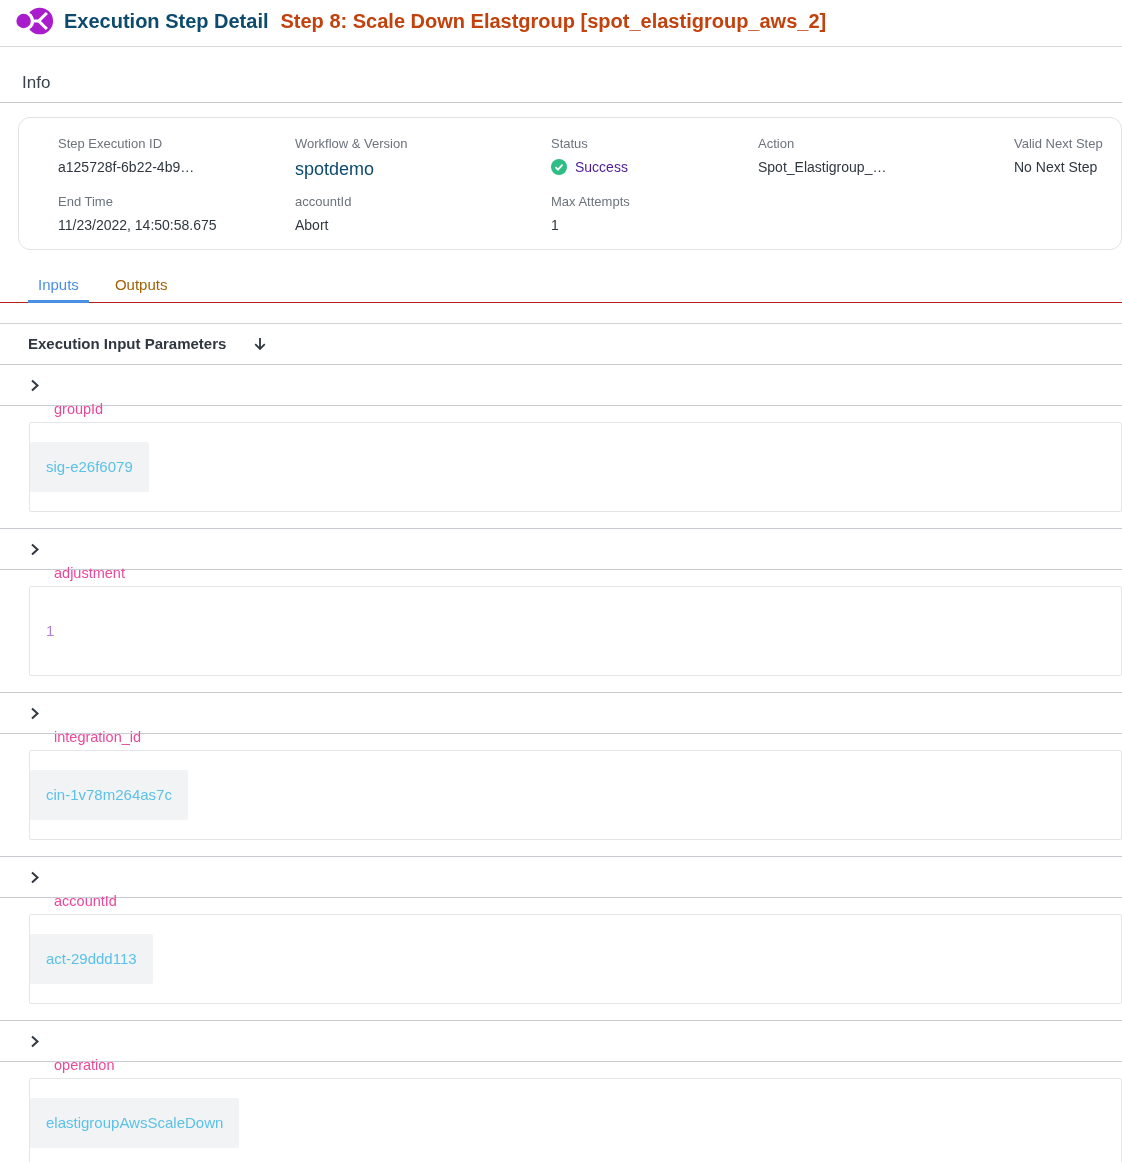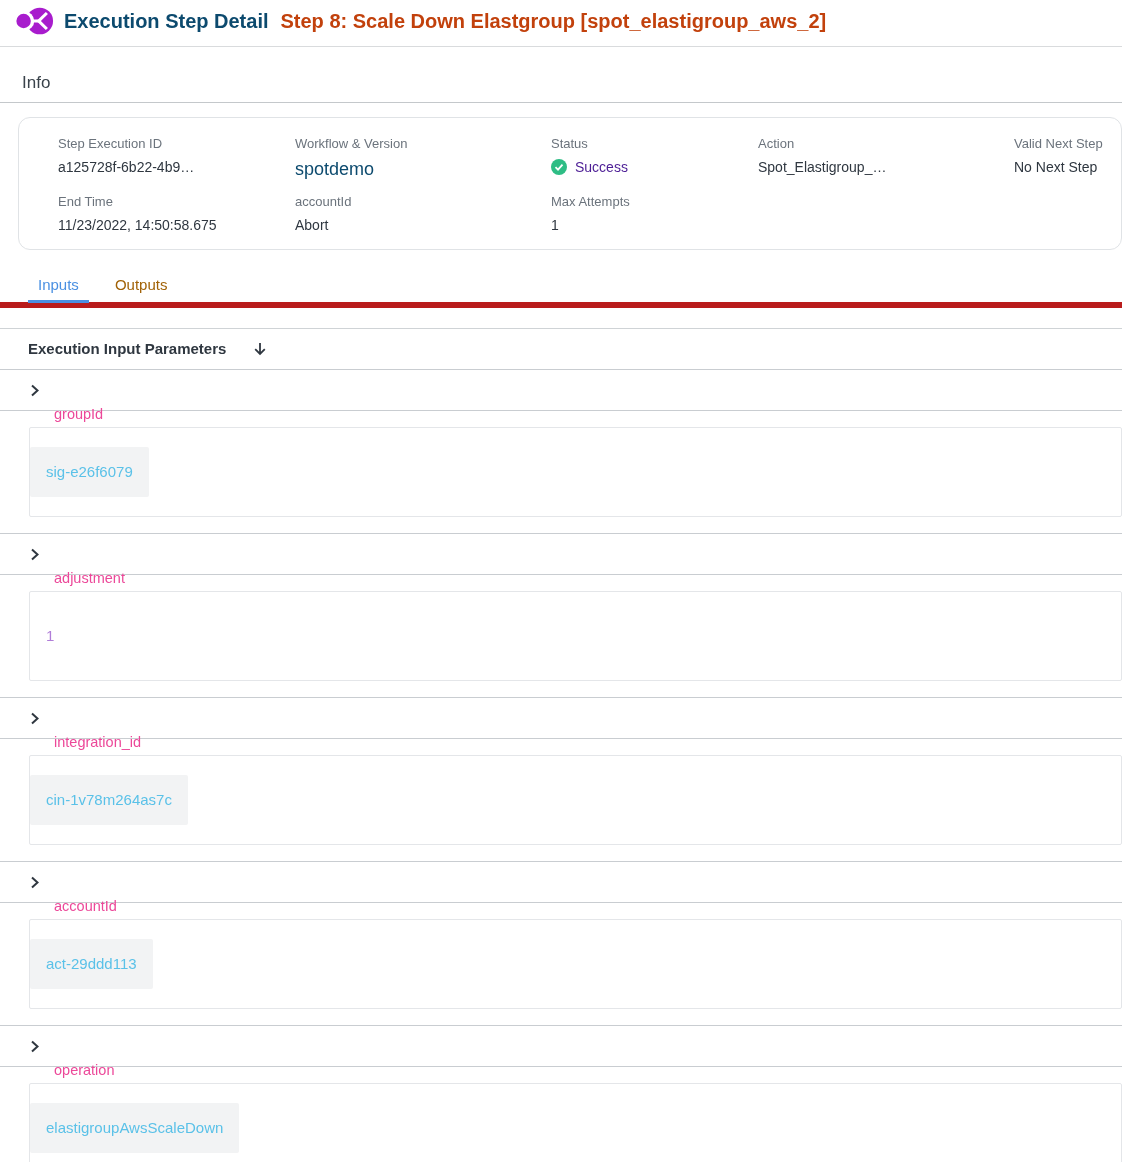--- a/index.html
+++ b/index.html
@@ -41,21 +41,21 @@
   .field-label { font-size: 13px; color: #6b737c; margin-bottom: 8px; }
   .field-value { font-size: 14px; font-weight: 400; color: #2f3740; }
   .field-value.link { color: #0c4a6e; font-weight: 400; font-size: 18px; cursor: pointer; }
   .status-value { display: flex; align-items: center; gap: 8px; font-size: 14px; font-weight: 400; color: #4c1d95; }
   .status-icon { width: 16px; height: 16px; }
 
   
   .tabs {
     margin-top: 21px;
     padding-left: 28px;
-    border-bottom: 6px solid #b91c1c;
+    border-bottom: 1px solid #b91c1c;
     display: flex; gap: 16px;
   }
   .tab {
     font-size: 15px; color: #a16207;
     padding: 5px 10px 7px;
     margin-bottom: -1px;
     cursor: pointer;
   }
   .tab.active {
     color: #4a90e2;

